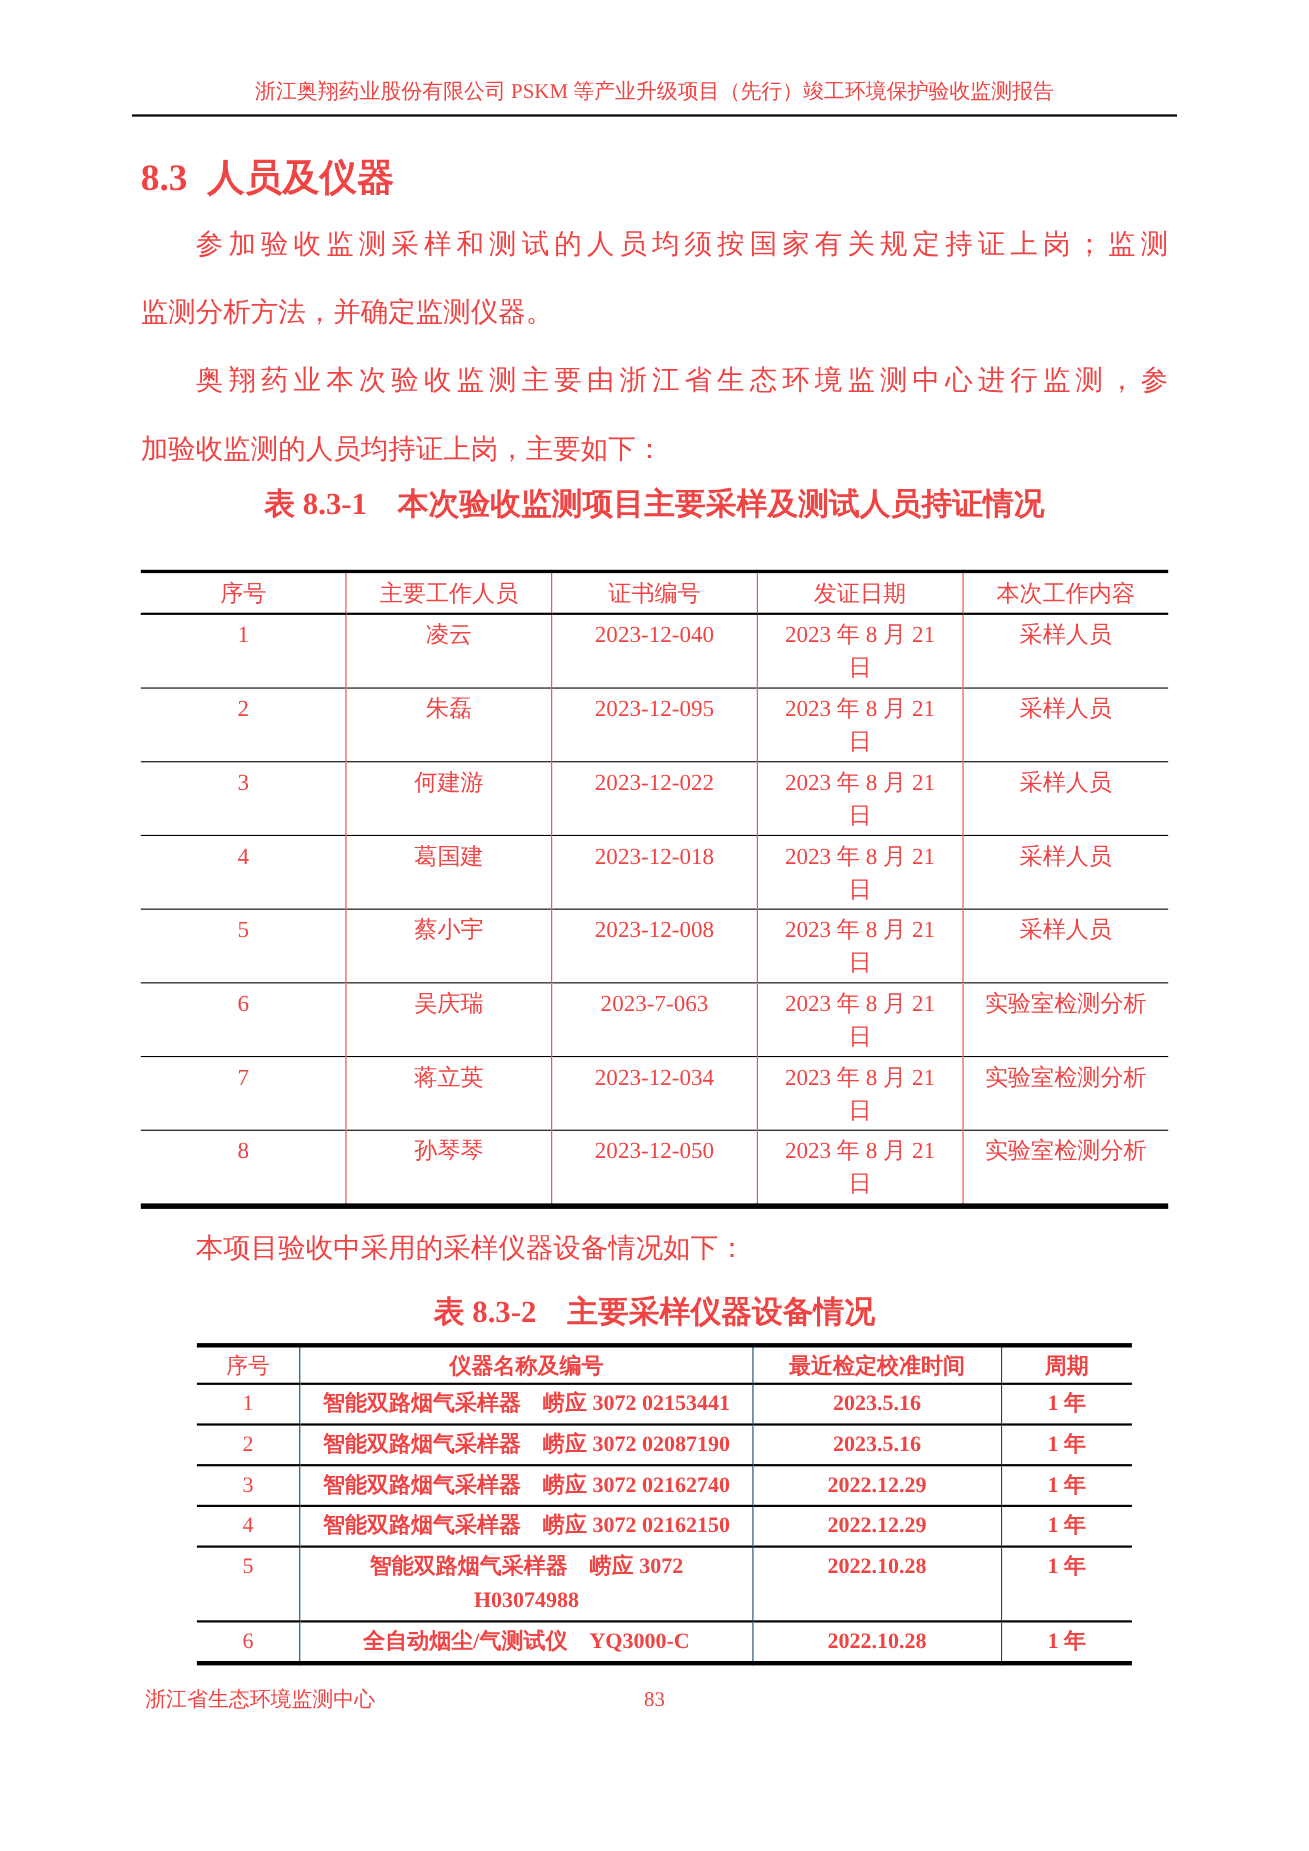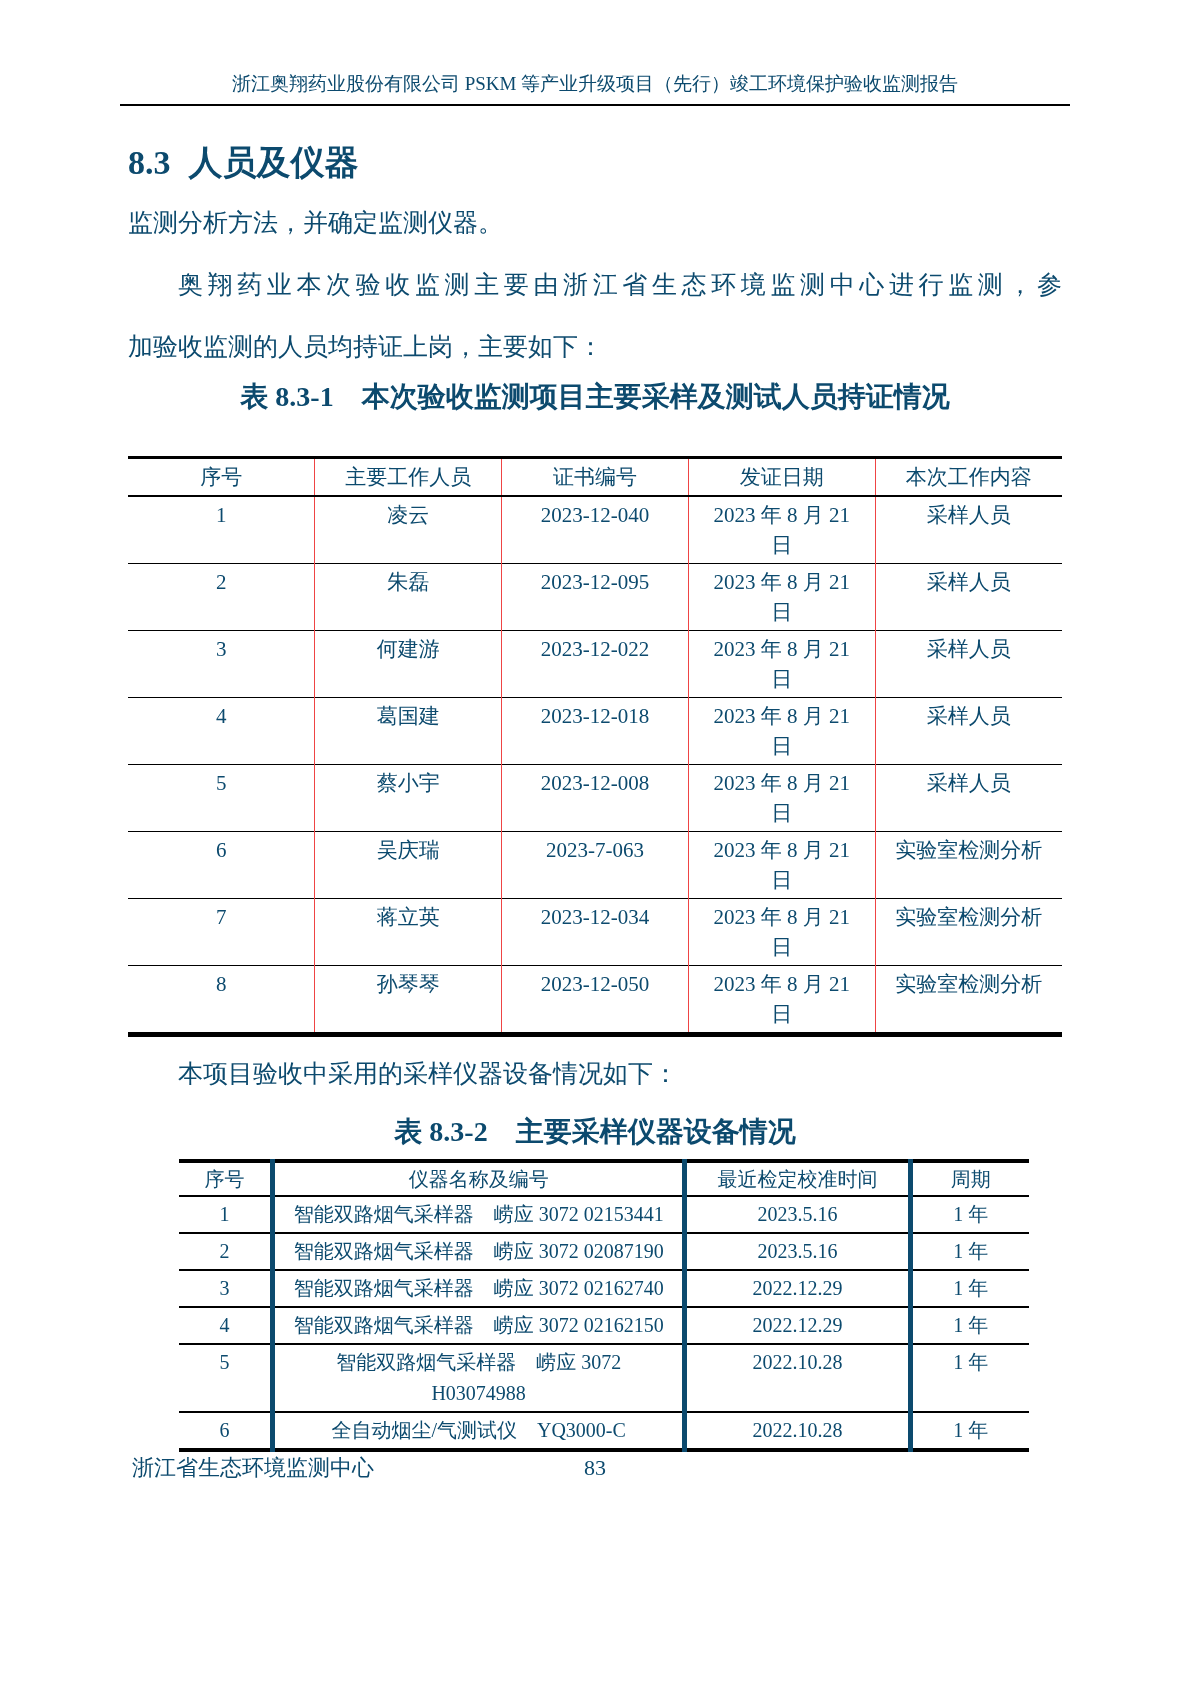--- a/index.html
+++ b/index.html
@@ -6,21 +6,21 @@
     margin: 0;
     padding: 0;
     background: #ffffff;
   }
   .page {
     position: relative;
     width: 1190px;
     height: 1683px;
     margin: 0 auto;
     background: #ffffff;
-    color: #0c4a6e;
+    color: #ef4444;
     font-family: "Liberation Serif", "DejaVu Serif", serif;
     box-sizing: border-box;
     padding: 72px 128px 0 128px;
     overflow: hidden;
   }
   .doc-header {
     margin: 0 -8px;
     border-bottom: 2px solid #000;
     padding-bottom: 9px;
   }
@@ -109,25 +109,25 @@
     font-size: 20px;
   }
   .t2 td {
     border-top: 2px solid #000;
     padding: 2px 4px;
     text-align: center;
     vertical-align: top;
     line-height: 31px;
     white-space: pre-line;
   }
-  .t2 th:not(:first-child), .t2 td:not(:first-child) { border-left: 5px solid #0c4a6e; }
+  .t2 th:not(:first-child), .t2 td:not(:first-child) { border-left: 1px solid #0c4a6e; font-weight: bold; }
   .doc-footer {
     position: relative;
-    margin-top: 4px;
-    font-size: 22px;
+    margin-top: 20px;
+    font-size: 19px;
     line-height: 24px;
   }
   .doc-footer .org { padding-left: 4px; }
   .doc-footer .pagenum {
     position: absolute;
     left: 50%;
     transform: translateX(-50%);
     top: 0;
   }
 </style>
@@ -138,20 +138,21 @@
 
   <div class="doc-header">
     <div class="doc-header-title">浙江奥翔药业股份有限公司 PSKM 等产业升级项目（先行）竣工环境保护验收监测报告</div>
   </div>
 
   <div class="section-heading">
     <span class="sec-num">8.3</span><span>人员及仪器</span>
   </div>
 
   <div class="body-paragraphs" id="paragraphs">
+      <div class="bodyline first">参加验收监测采样和测试的人员均须按国家有关规定持证上岗；监测</div>
       <div class="bodyline last">监测分析方法，并确定监测仪器。</div>
       <div class="bodyline first">奥翔药业本次验收监测主要由浙江省生态环境监测中心进行监测，参</div>
       <div class="bodyline last">加验收监测的人员均持证上岗，主要如下：</div>
     </div>
 
   <div class="caption c1">表 8.3-1　本次验收监测项目主要采样及测试人员持证情况</div>
 
   <table class="t1" id="table1">
       <colgroup>
         <col style="width: 20%;">

